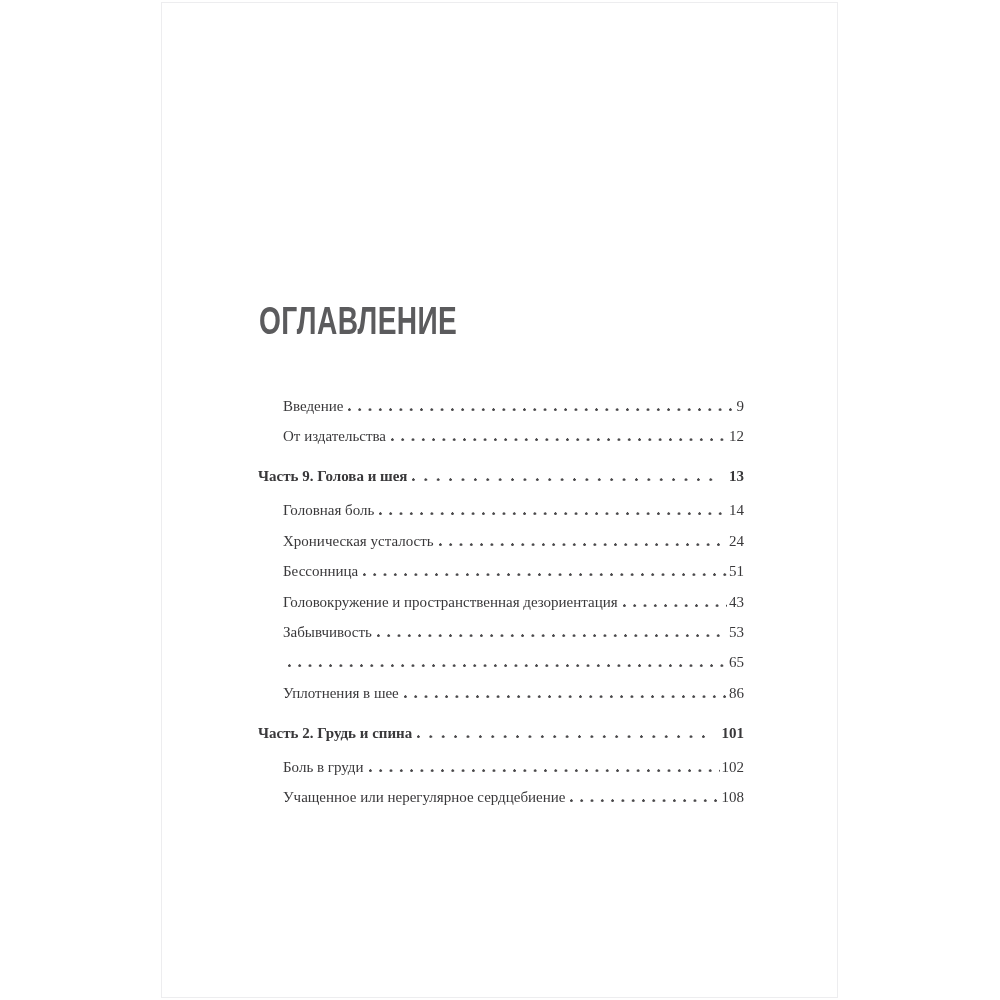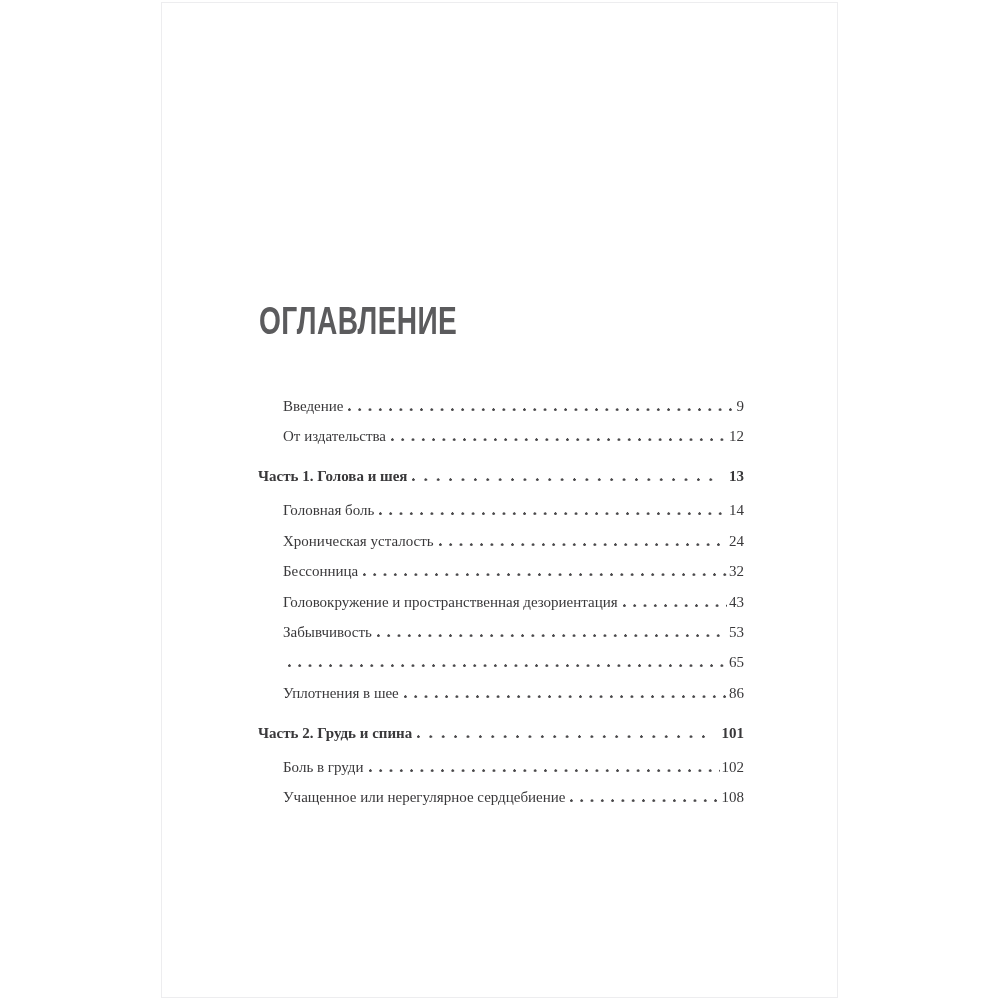--- a/index.html
+++ b/index.html
@@ -99,41 +99,41 @@
     <span class="num">9</span>
   </div>
 
   <div class="row item">
     <span class="label">От издательства</span>
     <span class="leader"></span>
     <span class="num">12</span>
   </div>
 
   <div class="row part">
-    <span class="label">Часть 1. Голова и шея</span>
+    <span class="label">Часть 9. Голова и шея</span>
     <span class="leader"></span>
     <span class="num">13</span>
   </div>
 
   <div class="row item">
     <span class="label">Головная боль</span>
     <span class="leader"></span>
     <span class="num">14</span>
   </div>
 
   <div class="row item">
     <span class="label">Хроническая усталость</span>
     <span class="leader"></span>
     <span class="num">24</span>
   </div>
 
   <div class="row item">
     <span class="label">Бессонница</span>
     <span class="leader"></span>
-    <span class="num">32</span>
+    <span class="num">51</span>
   </div>
 
   <div class="row item">
     <span class="label">Головокружение и пространственная дезориентация</span>
     <span class="leader"></span>
     <span class="num">43</span>
   </div>
 
   <div class="row item">
     <span class="label">Забывчивость</span>

